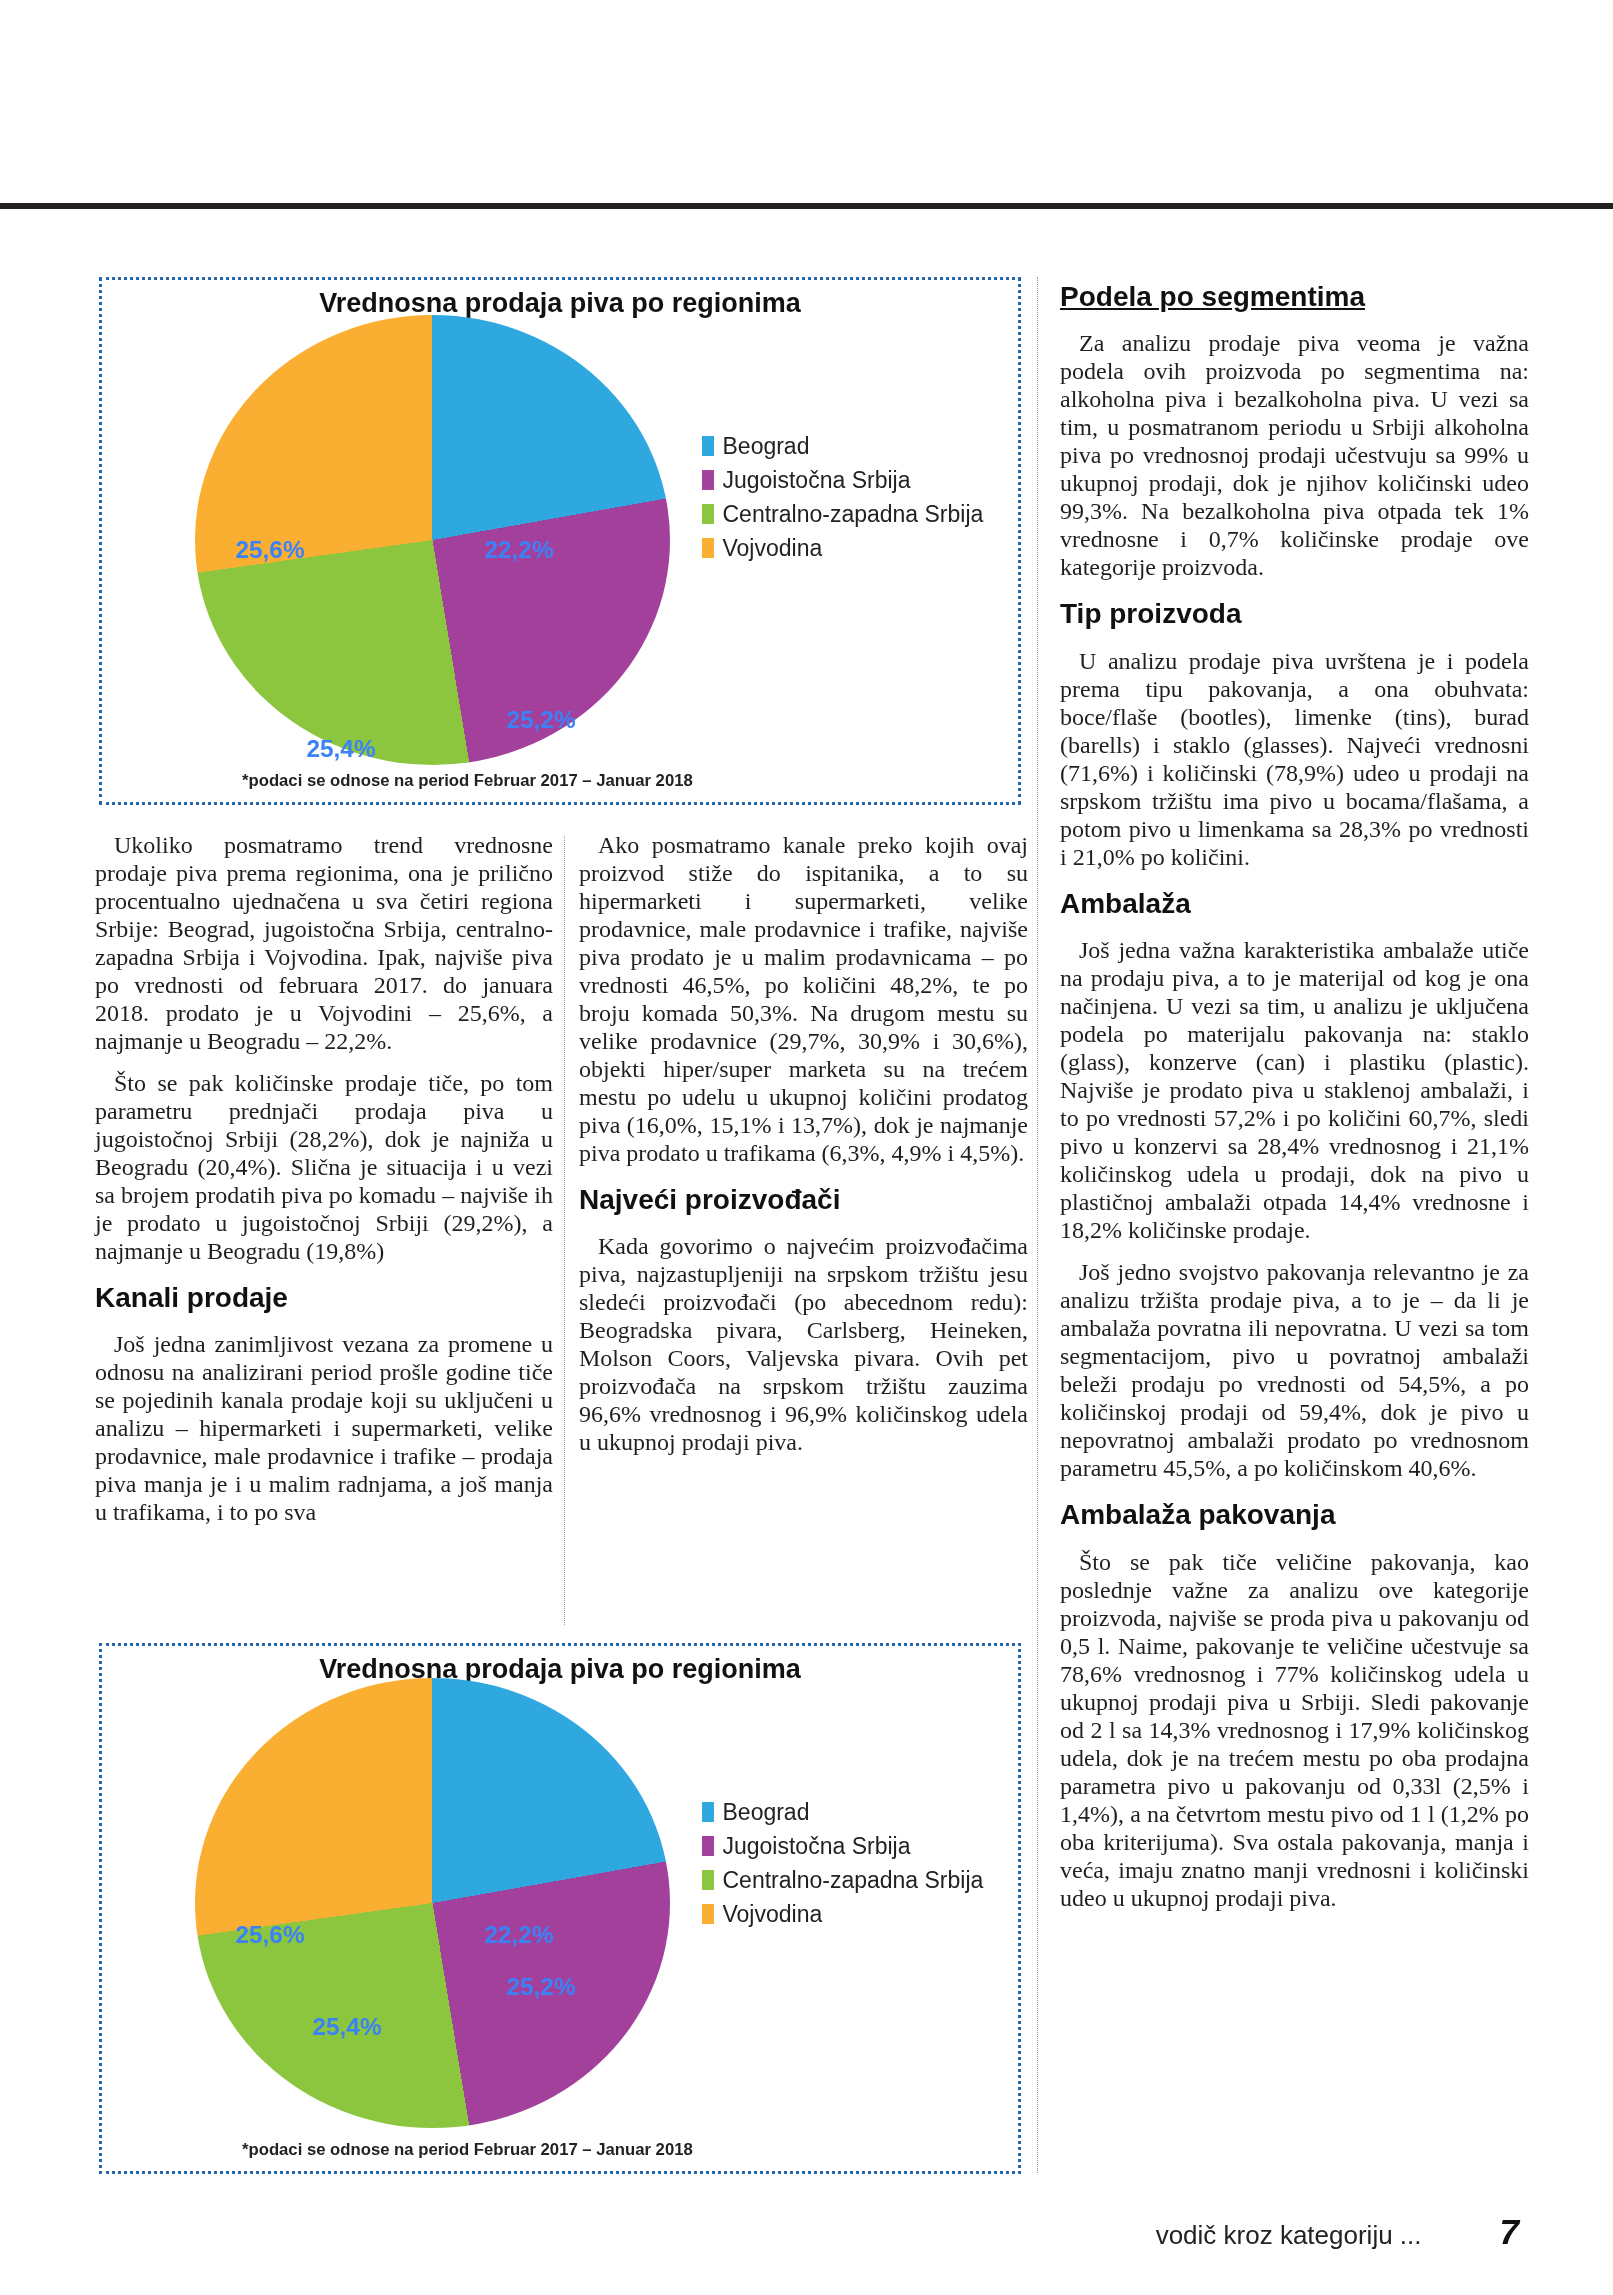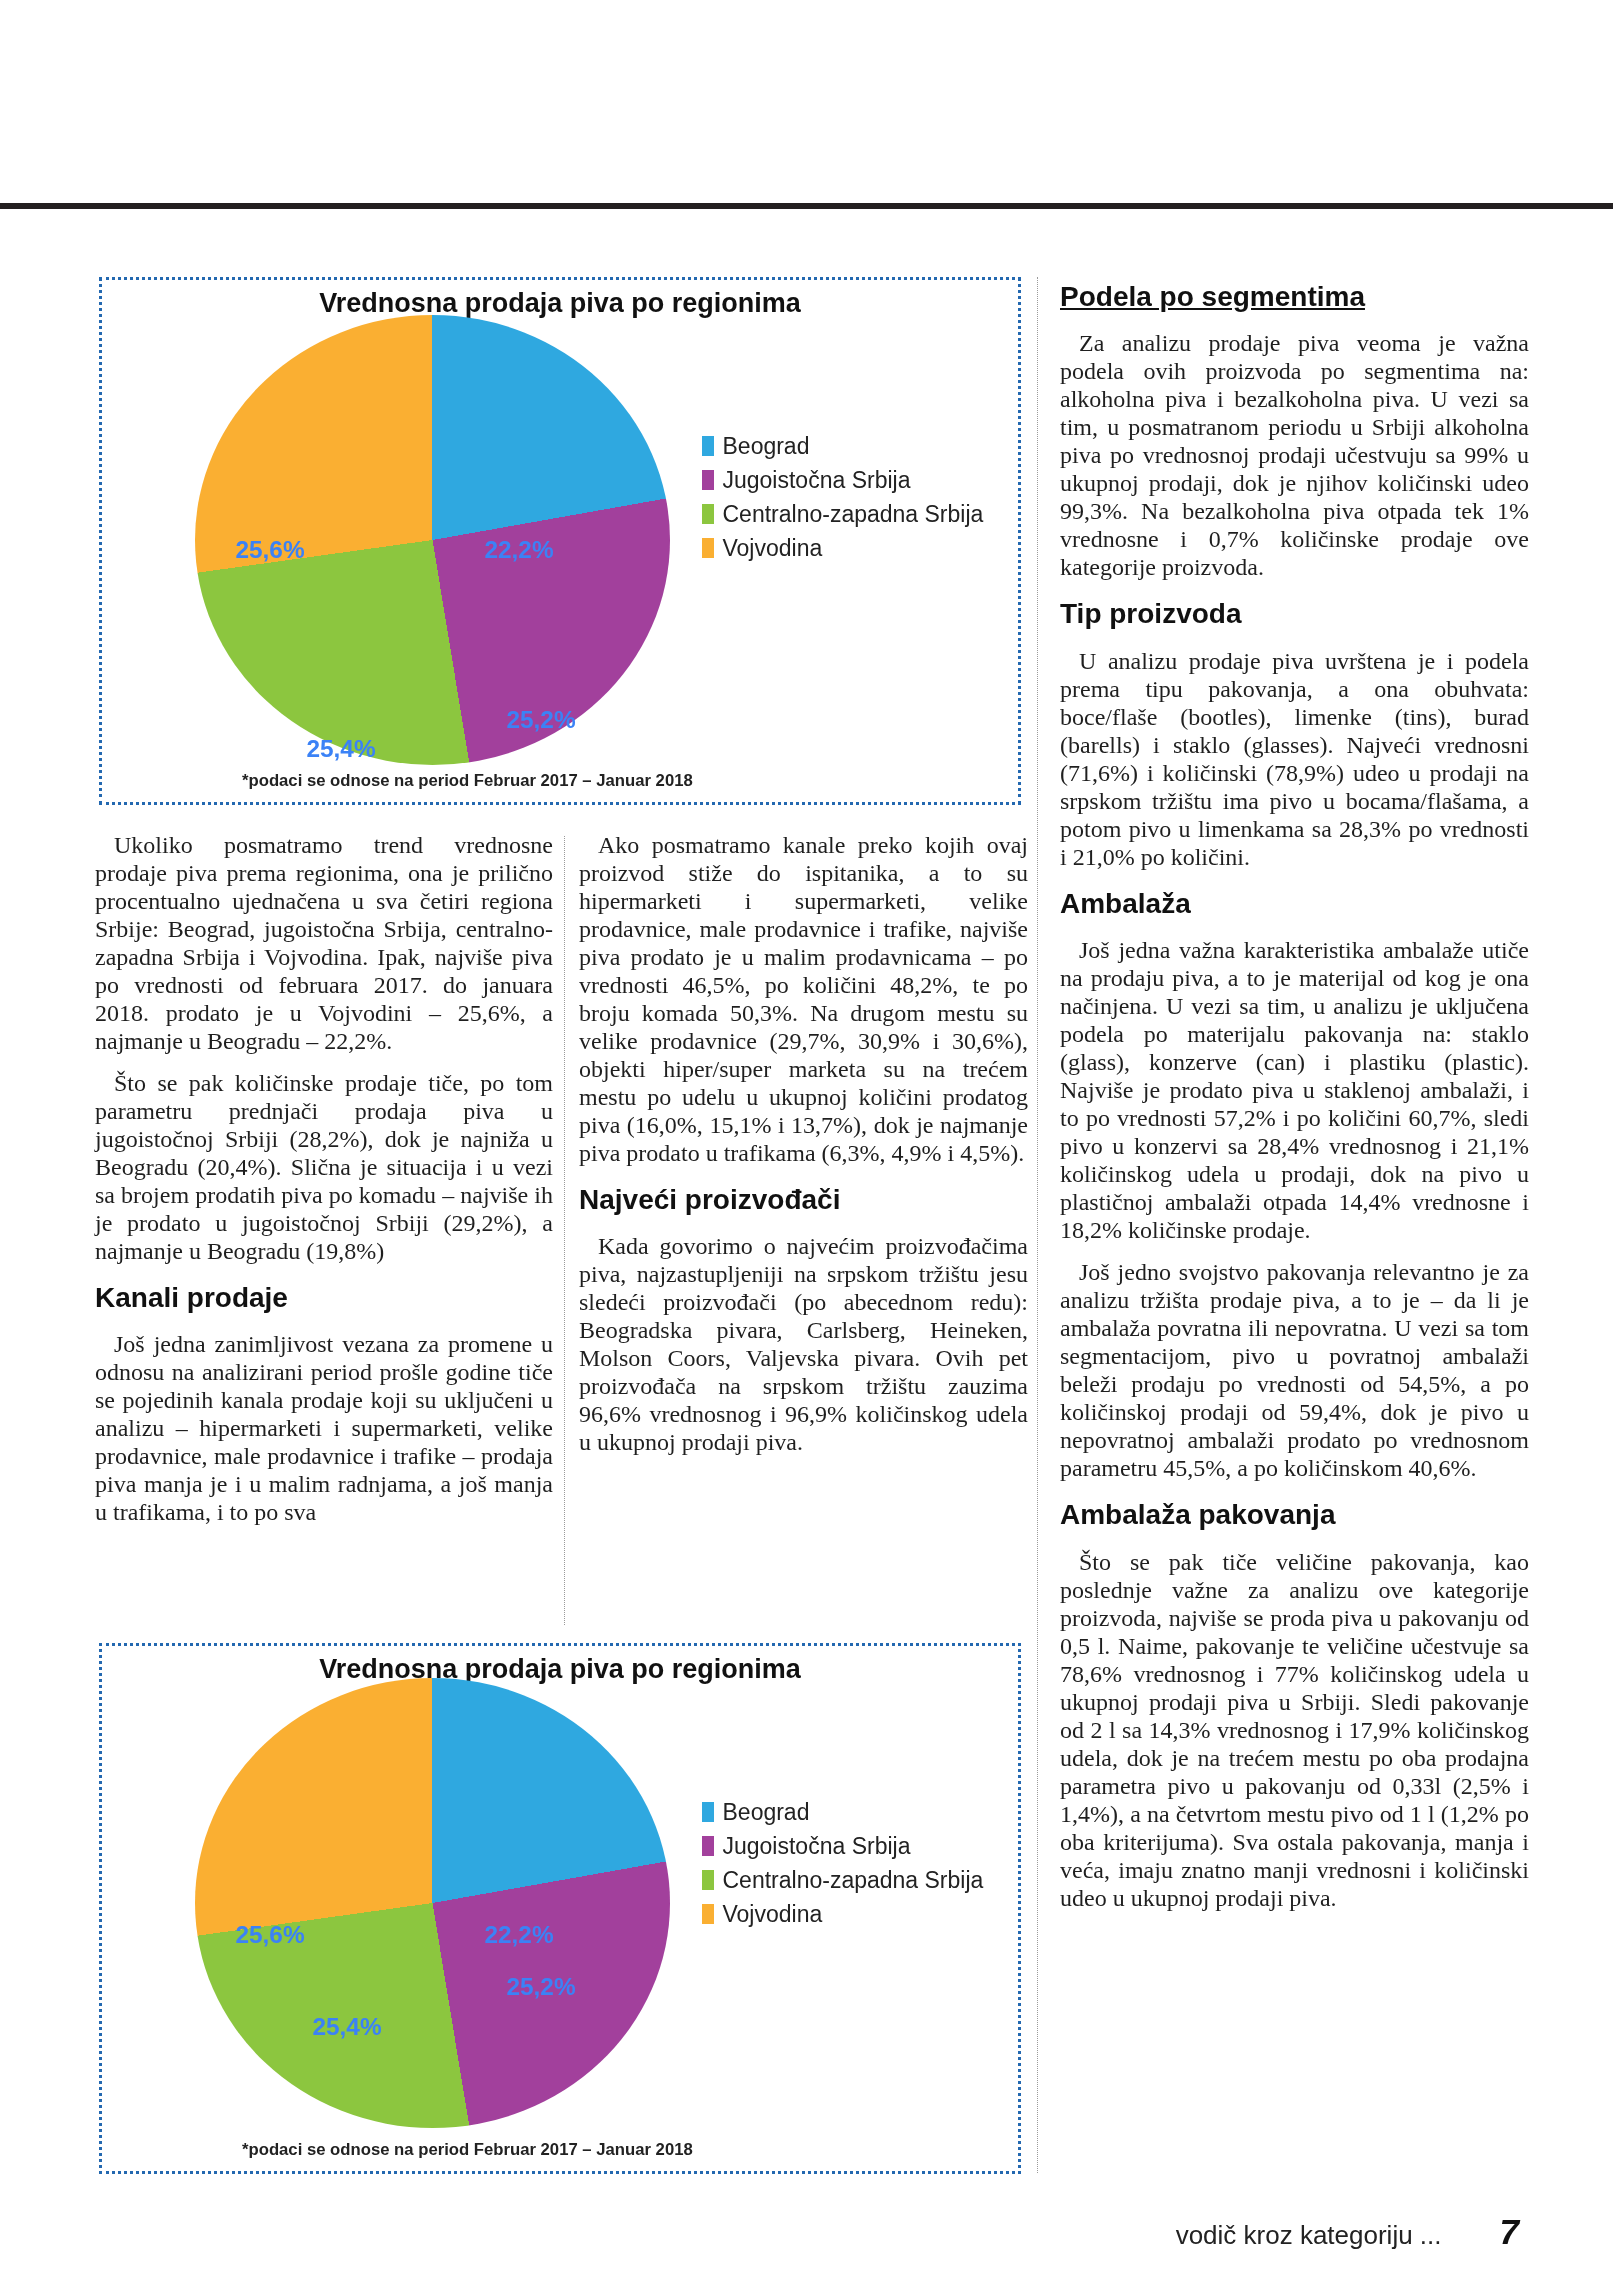--- a/index.html
+++ b/index.html
@@ -37,21 +37,21 @@
   .body-para{margin:0 0 14px 0;text-indent:19px;}
   .col-heading{margin:18px 0 16.7px 0;font:bold 28px/1.1 "Liberation Sans","DejaVu Sans",sans-serif;
                font-stretch:condensed;color:#111;text-align:left;}
   .col > .col-heading:first-child{margin-top:7px;text-decoration:underline;}
 
   .vsep{position:absolute;width:0;border-left:1.9px dotted #9a9a9a;}
   .vsep-12{left:564px;top:836px;height:789px;}
   .vsep-23{left:1037px;top:277px;height:1896px;}
 
   
-  .page-footer{position:absolute;top:2214px;right:95px;display:flex;align-items:baseline;}
+  .page-footer{position:absolute;top:2214px;right:95px;display:flex;align-items:baseline;gap:20px;}
   .footer-label{font:26px/1 "Liberation Sans","DejaVu Sans",sans-serif;font-stretch:condensed;color:#222;}
   .footer-page{margin-left:58px;font:bold italic 35px/1 "Liberation Sans","DejaVu Sans",sans-serif;color:#111;}
 </style>
 </head>
 <body>
 
 <div class="page">
 
   <div class="top-rule"></div>
 

